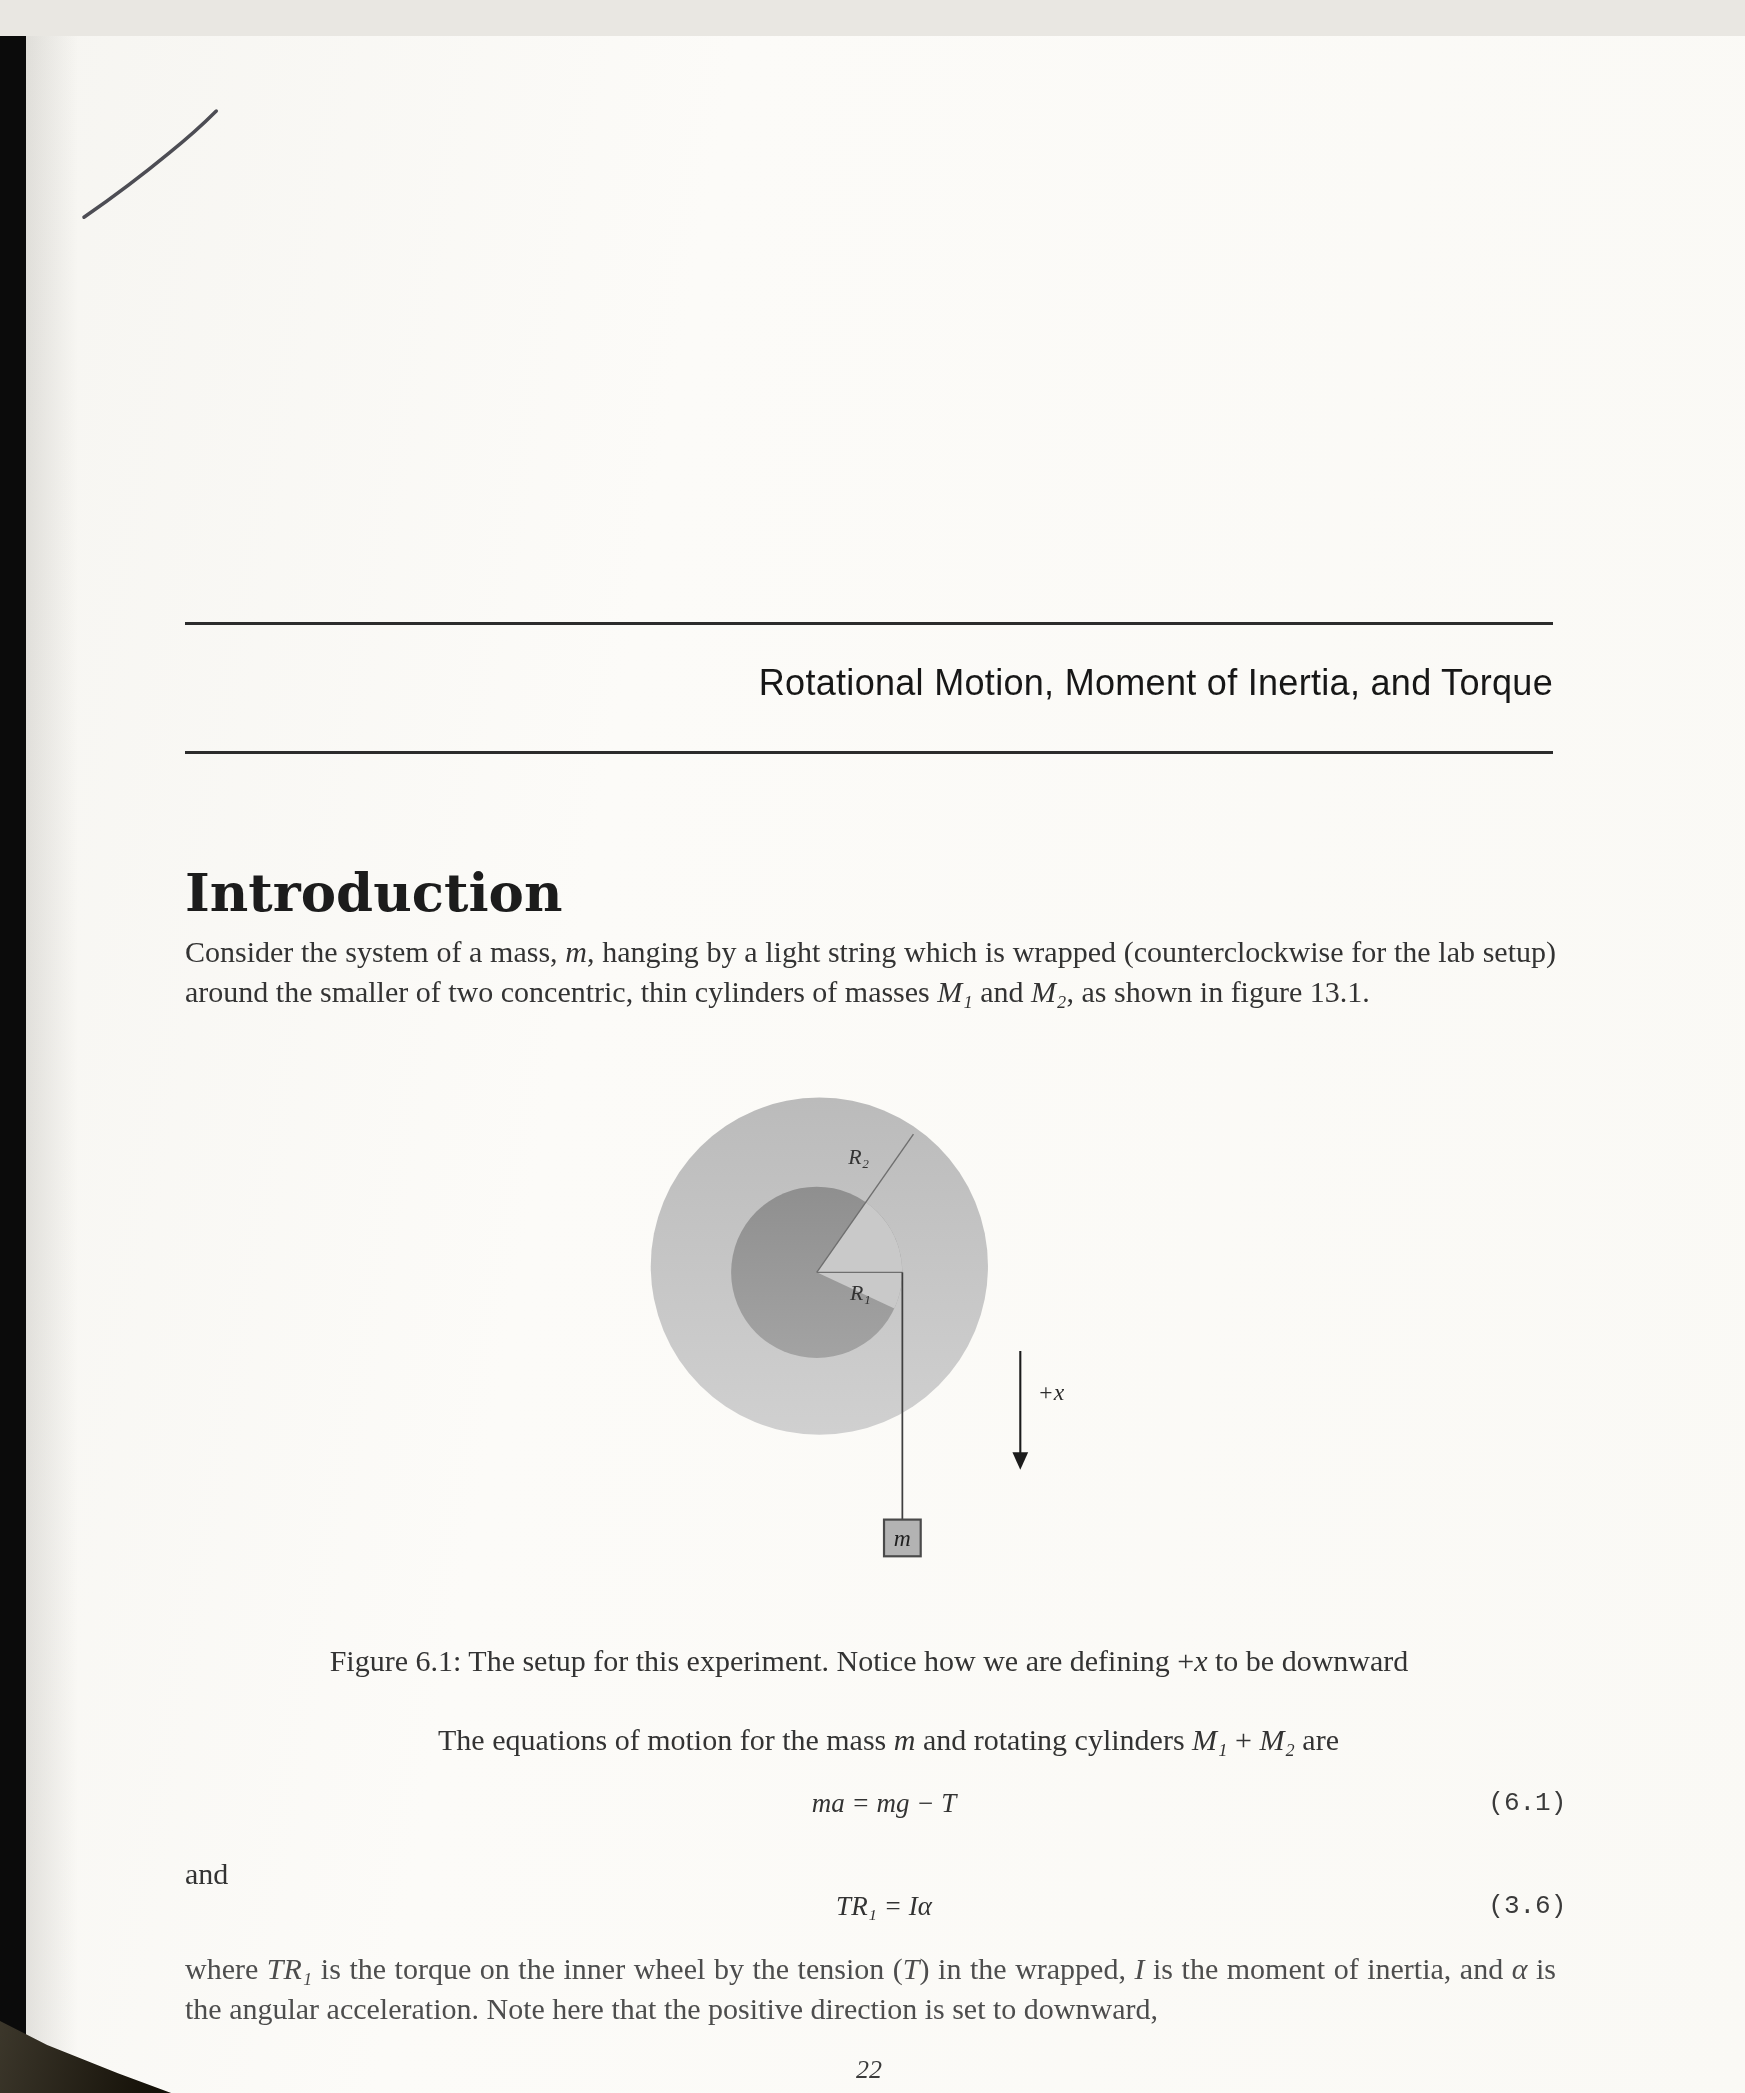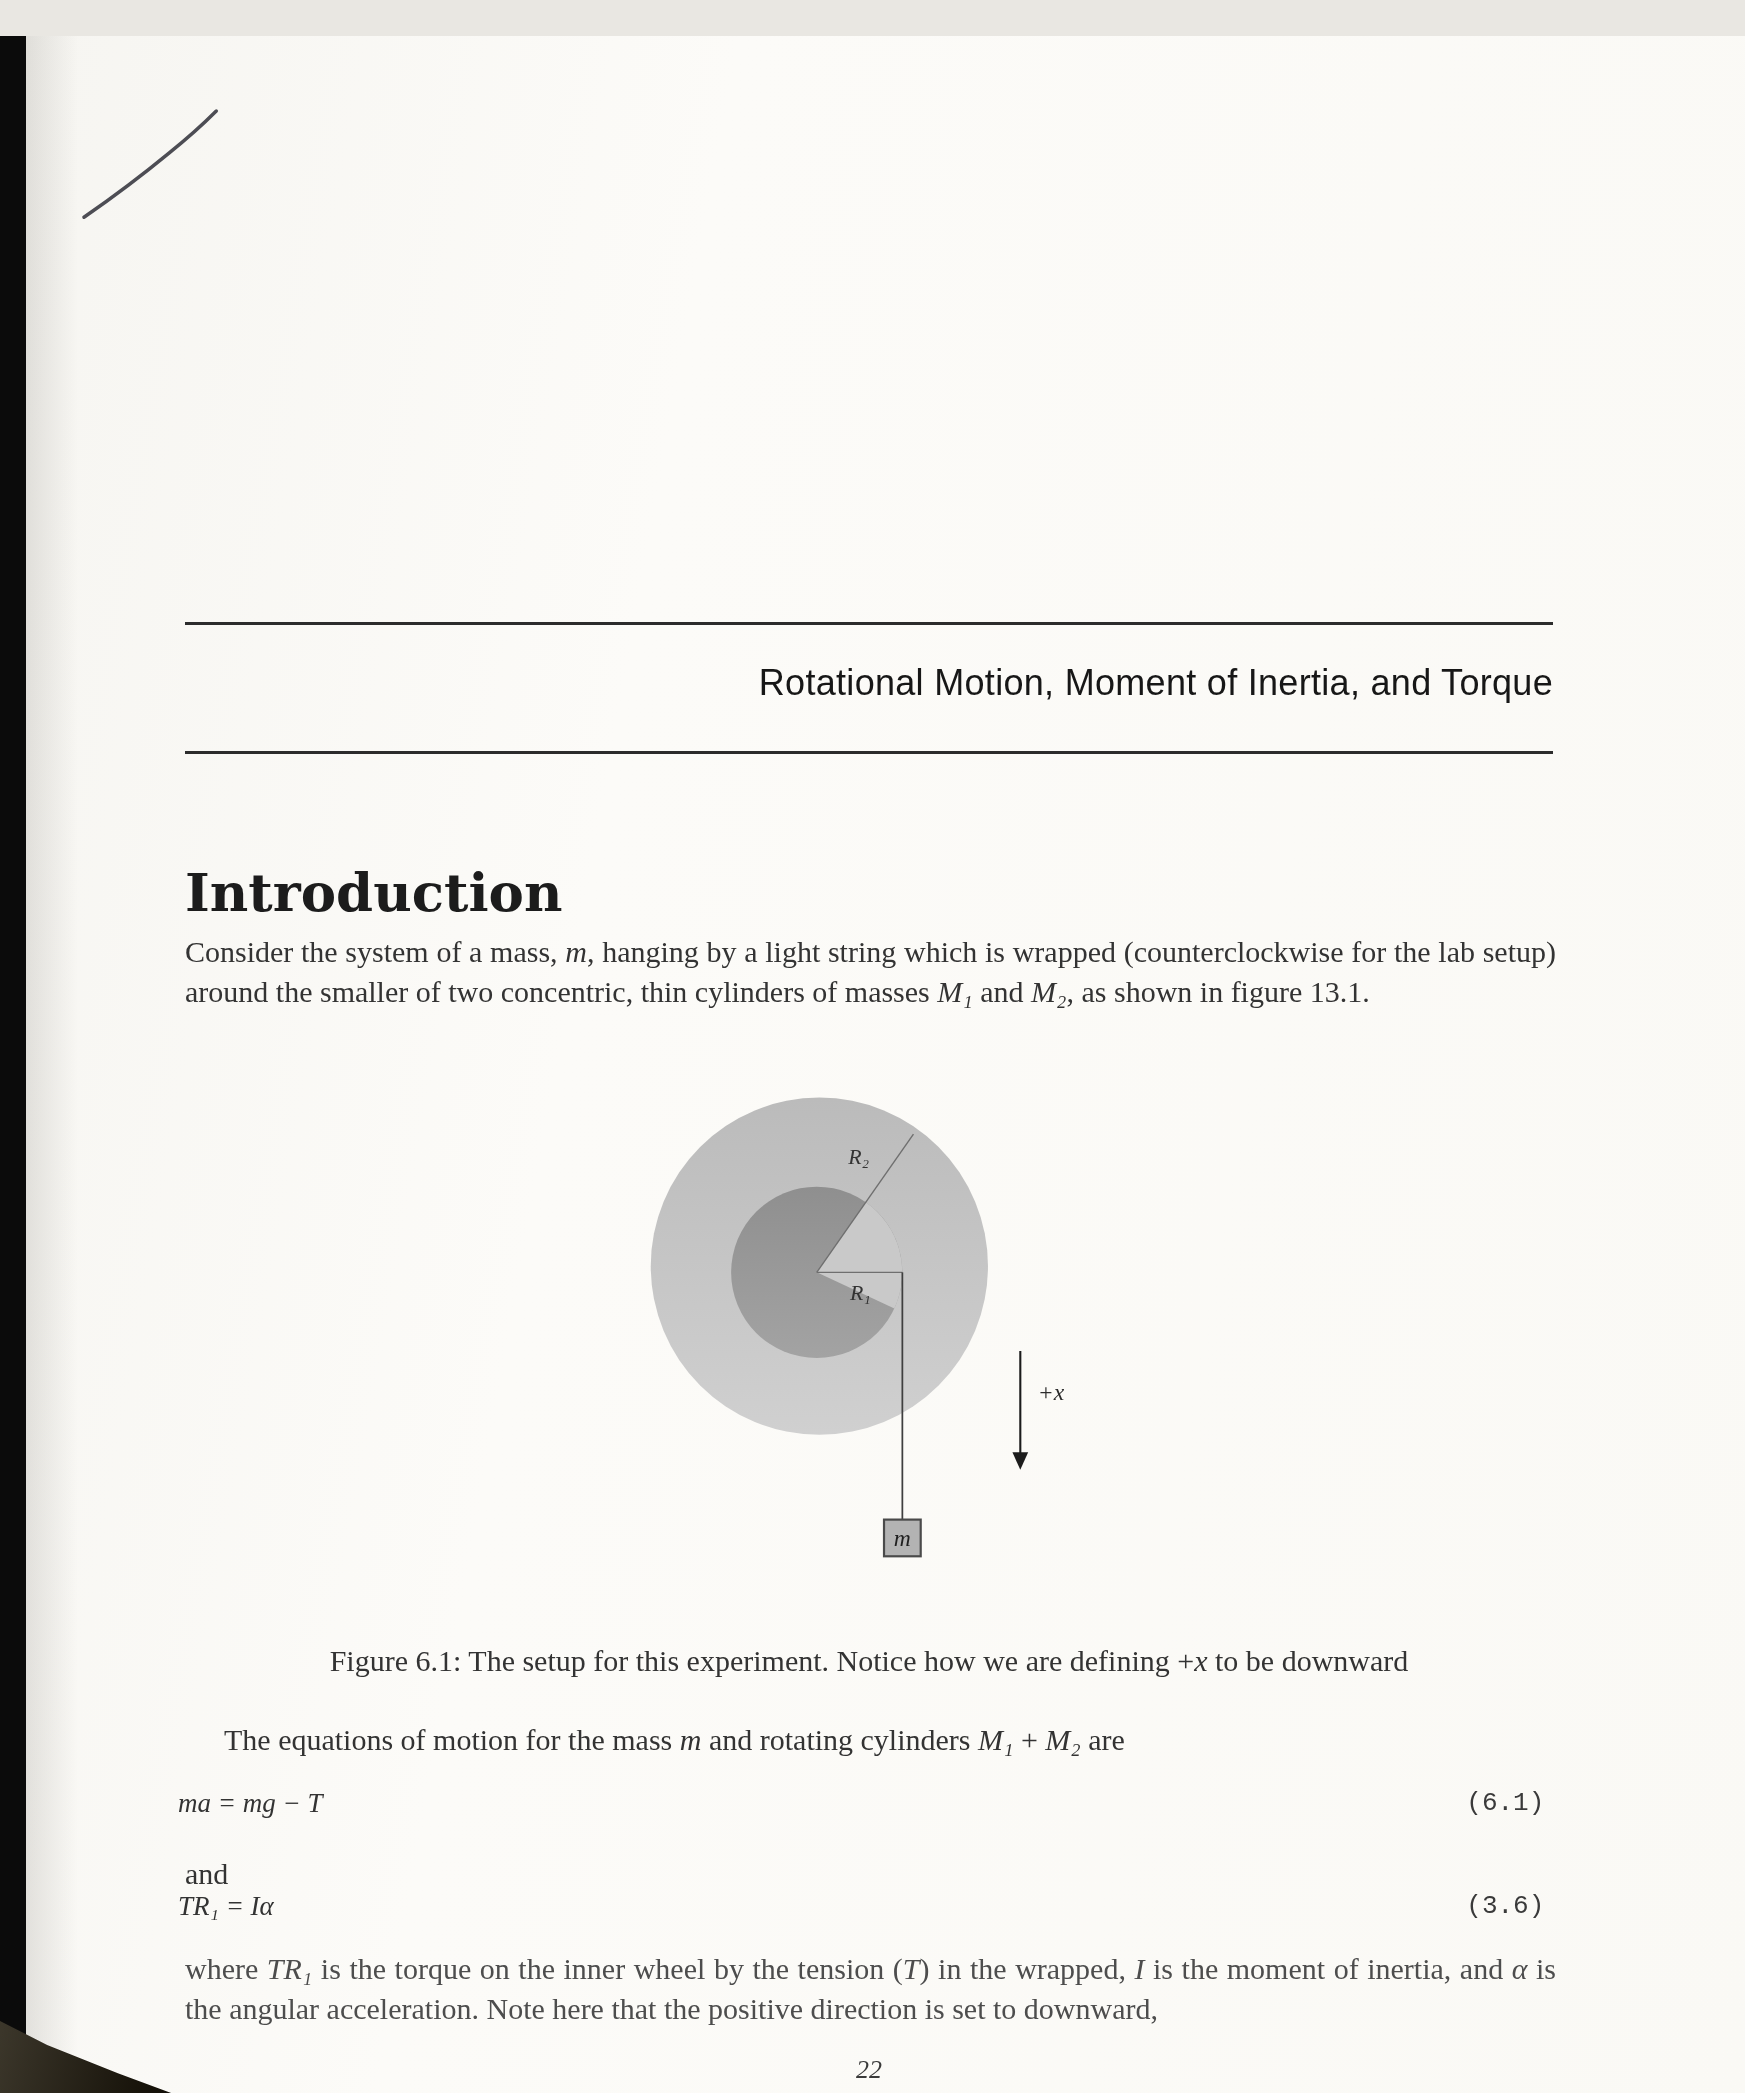--- a/index.html
+++ b/index.html
@@ -88,26 +88,26 @@
     font-size: 25px;
     fill: #333;
   }
   .mass-label { font-size: 27px; fill: #1f1f1f; }
   .axis-label { font-size: 27px; fill: #2b2b2b; }
   .figure-caption {
     left: 185px; top: 1605px; width: 1368px;
     text-align: center;
   }
   .eq-intro {
-    left: 224px; top: 1684px; width: 1329px;
+    left: 224px; top: 1684px; width: 1329px; text-align: center;
   }
   .eq-row {
-    position: absolute; left: 178px;
+    position: absolute; left: 200px;
     width: 1368px;
-    text-align: left;
+    text-align: center;
     font-family: "Liberation Serif", serif;
     font-size: 27px;
     font-style: italic;
     color: #333;
   }
   .eq-row-1 { top: 1752px; }
   .eq-row-2 { top: 1855px; }
   .eq-number {
     position: absolute; right: 1.7px; top: 0;
     font-style: normal;

